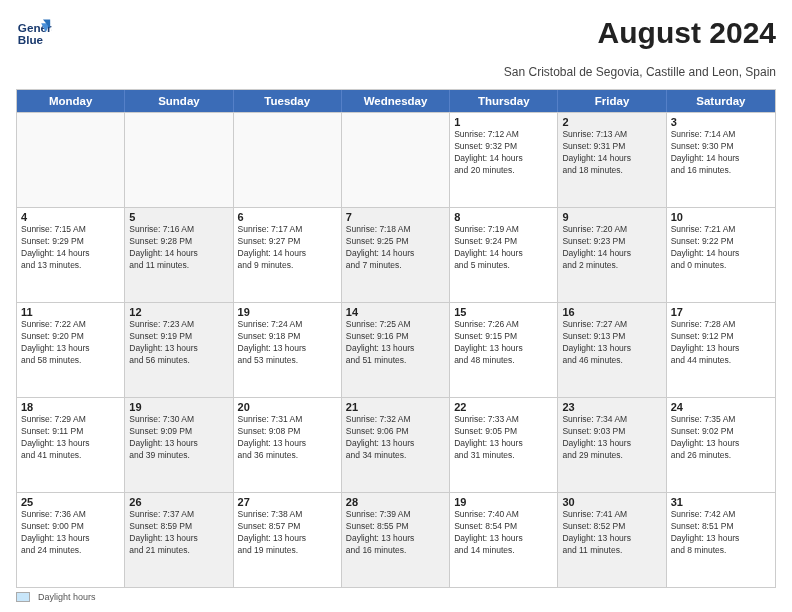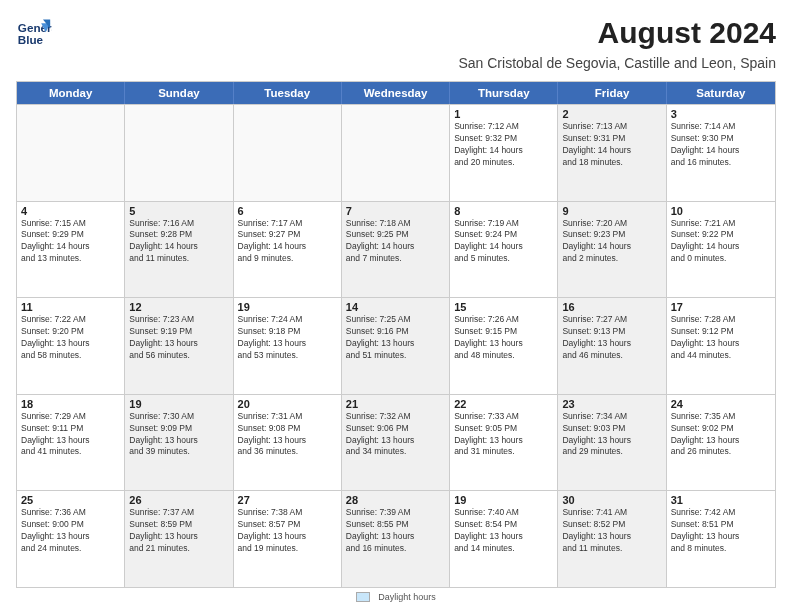--- a/index.html
+++ b/index.html
@@ -35,23 +35,23 @@
     .title-block {
       text-align: right;
     }
     .main-title {
       font-size: 30px;
       font-weight: bold;
       color: #222;
       line-height: 1.1;
     }
     .subtitle {
-      font-size: 14px;
+      font-size: 12px;
       color: #444;
-      margin-top: 6px;
+      margin-top: 16px;
     }
     .calendar {
       flex: 1;
       display: flex;
       flex-direction: column;
       border: 1px solid #ccc;
       margin-top: 6px;
     }
     .cal-header-row {
       display: grid;
@@ -97,21 +97,20 @@
       margin-bottom: 1px;
     }
     .day-info {
       font-size: 8.5px;
       color: #333;
       line-height: 1.4;
     }
     .footer {
       display: flex;
       align-items: center;
-      justify-content: center;
       margin-top: 4px;
       gap: 8px;
       font-size: 9px;
       color: #555;
     }
     .legend-box {
       width: 14px;
       height: 10px;
       background: #c8e6fa;
       border: 1px solid #aaa;

